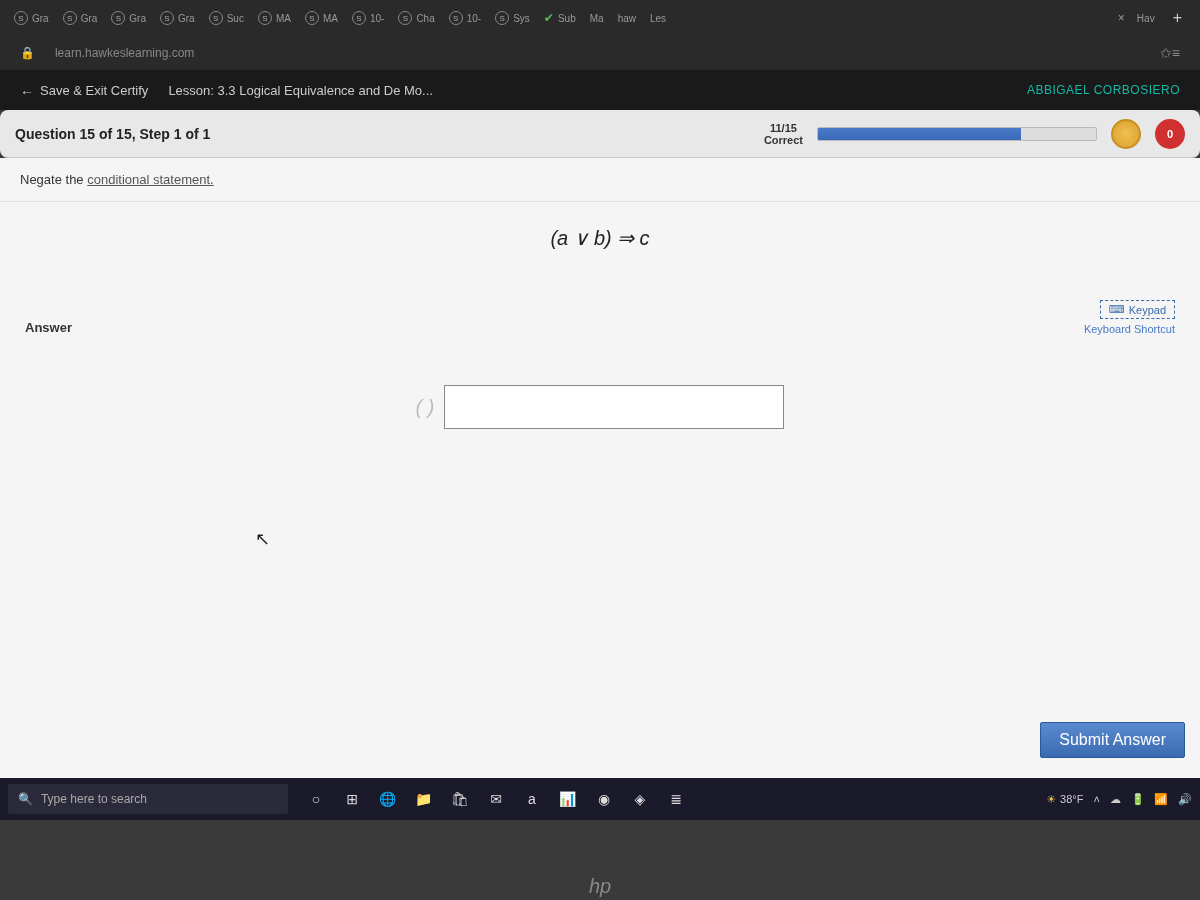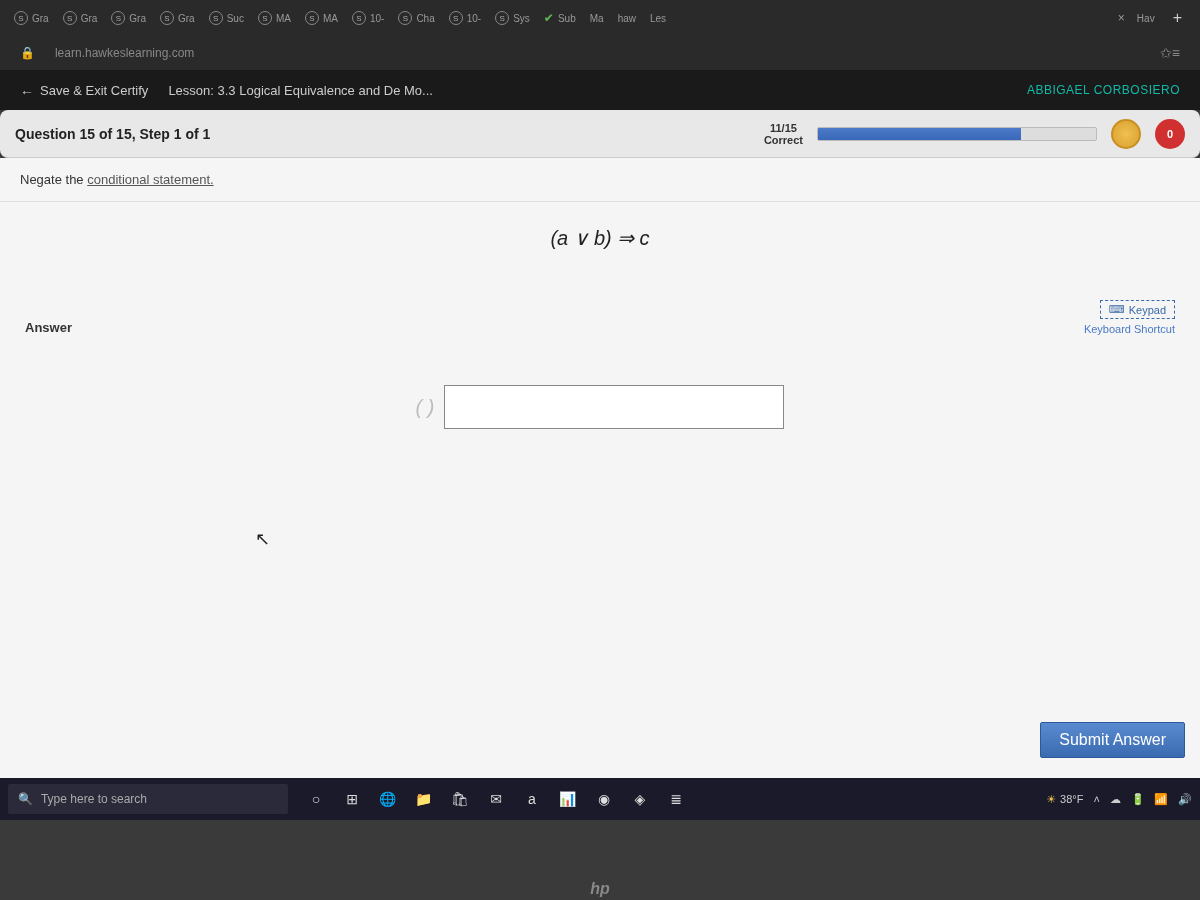--- a/index.html
+++ b/index.html
@@ -53,21 +53,21 @@
 .cursor-arrow { position: absolute; left: 255px; top: 370px; font-size: 18px; color: #222; pointer-events: none; }
 
 .taskbar { height: 42px; background: #1a1a2a; display: flex; align-items: center; padding: 0 8px; color: #ddd; font-size: 11px; }
 .tb-search { width: 280px; height: 30px; background: #2a2a3a; border-radius: 2px; display: flex; align-items: center; padding: 0 10px; gap: 8px; color: #aaa; font-size: 12px; }
 .tb-icons { display: flex; gap: 8px; margin-left: 14px; align-items: center; }
 .tb-ico { width: 28px; height: 28px; display: flex; align-items: center; justify-content: center; font-size: 14px; cursor: pointer; border-radius: 2px; }
 .tb-tray { margin-left: auto; display: flex; align-items: center; gap: 10px; font-size: 11px; color: #ccc; }
 .weather { display: flex; align-items: center; gap: 4px; }
 .weather-ico { color: #f0c050; }
 
-.hp-logo { position: absolute; bottom: 2px; left: 50%; transform: translateX(-50%); color: #888; font-style: italic; font-size: 16px; font-weight: bold; }
+.hp-logo { position: absolute; bottom: 2px; left: 50%; transform: translateX(-50%); color: #888; font-style: italic; font-size: 20px; font-weight: normal; }
 </style>
 </head>
 <body>
 
 <div class="browser-tabs">
   <div class="tab">
       <span class="tab-icon-s">S</span>
       <span>Gra</span>
     </div>
   <div class="tab">

